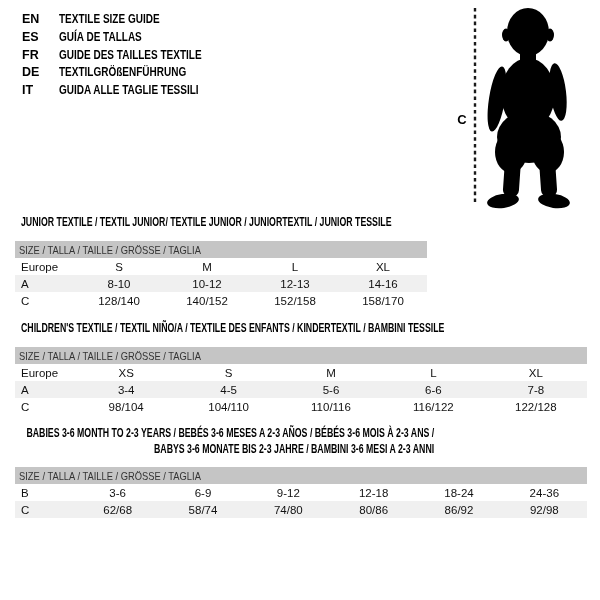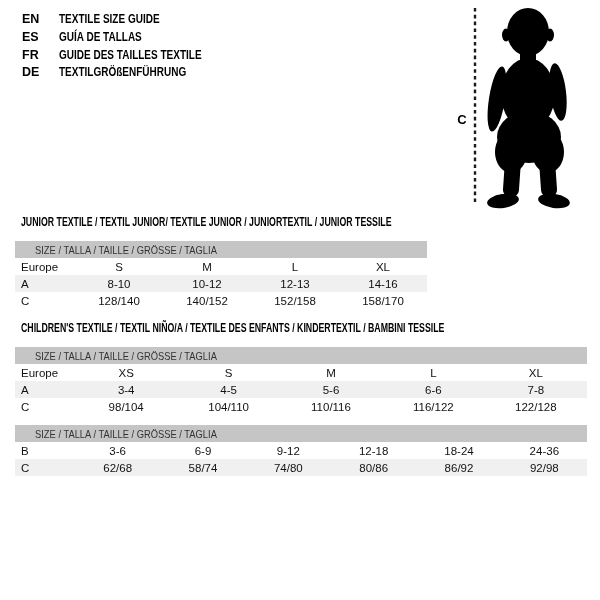--- a/index.html
+++ b/index.html
@@ -31,21 +31,21 @@
   #sec-children { top: 320px; width: 572px; }
   #sec-babies   { top: 425px; width: 572px; }
   .sec-title { margin: 0 0 11px 6px; text-align: right; }
   #sec-babies .sec-title { margin-bottom: 10px; }
   .sec-title div {
     font-weight: bold; font-size: 12px; line-height: 16px; white-space: nowrap;
     transform: scaleX(.73); transform-origin: 0 50%;
   }
   .size-bar {
     height: 17px; background: var(--bar, #c5c5c5);
-    display: flex; align-items: center; padding-left: 20px;
+    display: flex; align-items: center; padding-left: 4px;
   }
   .size-bar span {
     font-size: 11px; color: #333; white-space: nowrap;
     transform: scaleX(.85); transform-origin: 0 50%;
   }
   .trow { display: grid; height: 17px; align-items: center; font-size: 11.5px; color: #111; }
   .trow:nth-child(even) { background: var(--alt, #f0f0f0); }
   .tlabel { padding-left: 6px; text-align: left; }
   .tcell  { text-align: center; }
 
@@ -70,20 +70,24 @@
         <span class="lang-code">ES</span>
         <span class="lang-title">GUÍA DE TALLAS</span>
       </div>
       <div class="lang-row">
         <span class="lang-code">FR</span>
         <span class="lang-title">GUIDE DES TAILLES TEXTILE</span>
       </div>
       <div class="lang-row">
         <span class="lang-code">DE</span>
         <span class="lang-title">TEXTILGRÖßENFÜHRUNG</span>
+      </div>
+      <div class="lang-row">
+        <span class="lang-code">IT</span>
+        <span class="lang-title">GUIDA ALLE TAGLIE TESSILI</span>
       </div>
     </div>
 
   <svg class="figure" width="150" height="210" viewBox="0 0 150 210">
     <line x1="35" y1="4" x2="35" y2="201" stroke="#1a1a1a" stroke-width="2.4" stroke-dasharray="3.6 3.2"></line>
     <text x="22" y="120" text-anchor="middle" font-size="13" font-weight="bold" font-family="Liberation Sans, sans-serif">C</text>
     <g fill="#000">
       <ellipse cx="88" cy="28" rx="21" ry="24"></ellipse>
       <ellipse cx="66" cy="31" rx="4" ry="6.5"></ellipse>
       <ellipse cx="110" cy="31" rx="4" ry="6.5"></ellipse>
@@ -162,20 +166,24 @@
           <span class="tcell">98/104</span>
           <span class="tcell">104/110</span>
           <span class="tcell">110/116</span>
           <span class="tcell">116/122</span>
           <span class="tcell">122/128</span>
         </div>
       </div>
   </section>
 
   <section class="size-section" id="sec-babies">
+    <div class="sec-title">
+        <div>BABIES 3-6 MONTH TO 2-3 YEARS / BEBÉS 3-6 MESES A 2-3 AÑOS / BÉBÉS 3-6 MOIS À 2-3 ANS /</div>
+        <div>BABYS 3-6 MONATE BIS 2-3 JAHRE / BAMBINI 3-6 MESI A 2-3 ANNI</div>
+      </div>
     <div class="size-bar">
       <span>SIZE / TALLA / TAILLE / GRÖSSE / TAGLIA</span>
     </div>
     <div class="tbody">
         <div class="trow" style="grid-template-columns: 60px repeat(6, 1fr);">
           <span class="tlabel">B</span>
           <span class="tcell">3-6</span>
           <span class="tcell">6-9</span>
           <span class="tcell">9-12</span>
           <span class="tcell">12-18</span>

